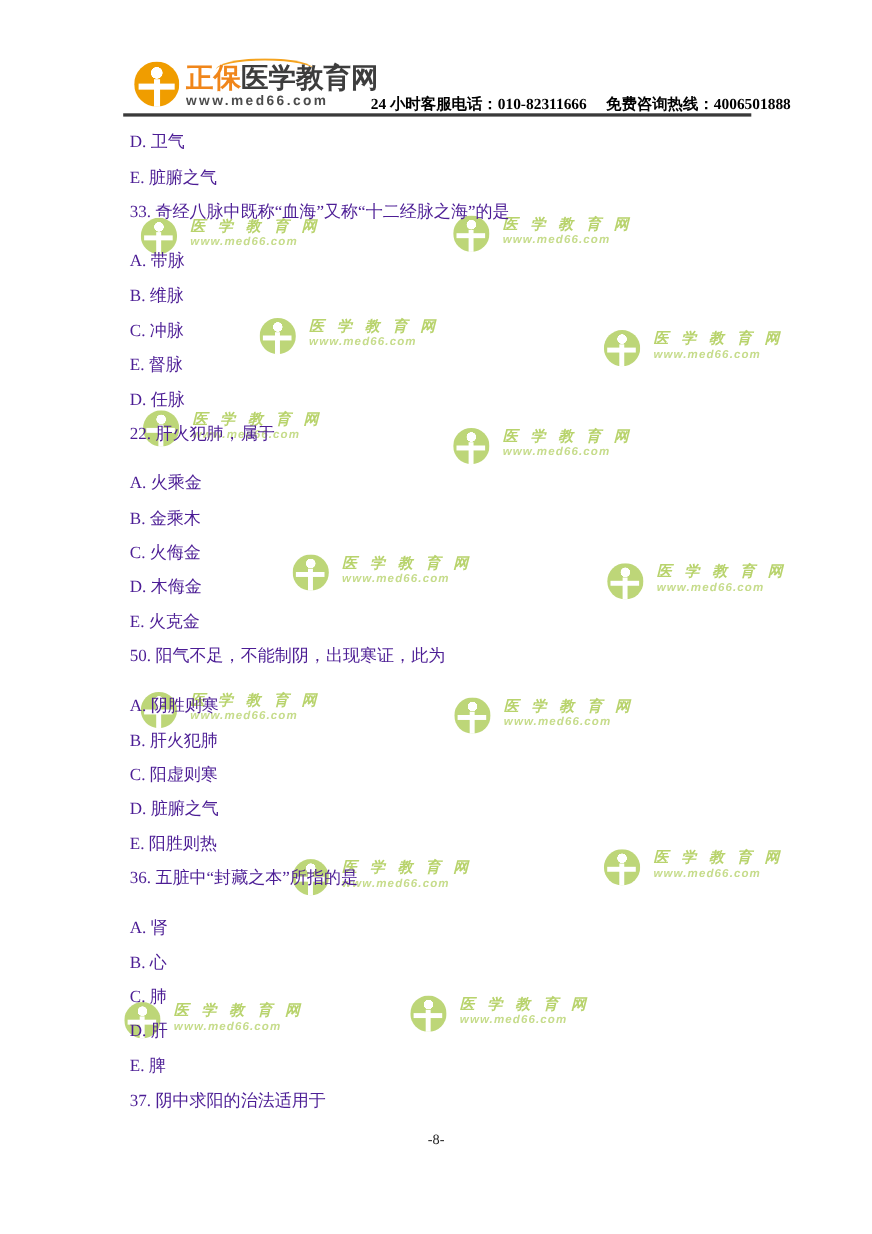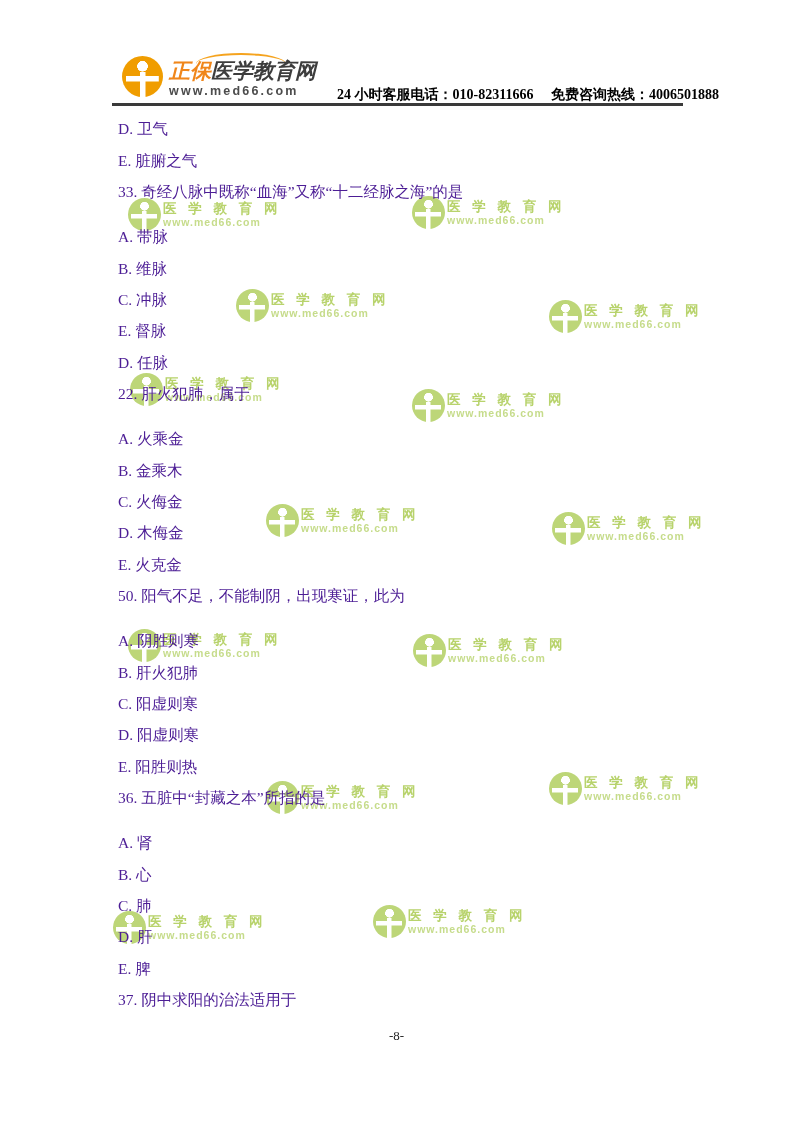--- a/index.html
+++ b/index.html
@@ -20,21 +20,21 @@
       radial-gradient(circle 5.5px at 50% 25%, #fff 93%, rgba(255,255,255,0)),
       linear-gradient(#fff,#fff),
       linear-gradient(#fff,#fff);
     background-size:100% 100%, 80% 5.5px, 5.5px 62%;
     background-position:0 0, 50% 56%, 50% 100%;
     background-repeat:no-repeat;
   }
   .brand-line{
     position:absolute;left:169px;top:59px;
     font-family:"Liberation Sans","DejaVu Sans",sans-serif;
-    font-weight:bold;font-size:21px;line-height:24px;white-space:nowrap;font-style:italic;
+    font-weight:bold;font-size:25px;line-height:24px;white-space:nowrap;
   }
   .brand-prefix{color:#f0861a;}
   .brand-main{color:#3d3d3d;}
   .brand-arc{
     position:absolute;left:196px;top:53px;width:90px;height:9px;
     border-top:2px solid #f5a31e;
     border-radius:50% 50% 0 0 / 100% 100% 0 0;
   }
   .brand-url{
     position:absolute;left:169px;top:84px;
@@ -45,22 +45,23 @@
     position:absolute;left:337px;top:86px;
     font-size:14px;font-weight:600;color:#000000;white-space:nowrap;
   }
   .header-rule{
     position:absolute;left:112px;top:103px;width:571px;height:2.5px;
     background:#3a3a3a;
   }
   
   .wm{
     position:absolute;z-index:0;
-    display:flex;align-items:center;gap:2px;
+    display:flex;gap:12px;
     pointer-events:none;
+    font-style:italic;
   }
   .wm-icon{
     width:33px;height:33px;flex:0 0 33px;border-radius:50%;
     background-color:#bdd678;
     background-image:
       radial-gradient(circle 4.5px at 50% 25%, #fff 93%, rgba(255,255,255,0)),
       linear-gradient(#fff,#fff),
       linear-gradient(#fff,#fff);
     background-size:100% 100%, 80% 4.5px, 4.5px 62%;
     background-position:0 0, 50% 56%, 50% 100%;
@@ -214,21 +215,21 @@
     <div class="line stem">22. 肝火犯肺，属于</div>
     <div class="line">A. 火乘金</div>
     <div class="line">B. 金乘木</div>
     <div class="line">C. 火侮金</div>
     <div class="line">D. 木侮金</div>
     <div class="line">E. 火克金</div>
     <div class="line stem">50. 阳气不足，不能制阴，出现寒证，此为</div>
     <div class="line">A. 阴胜则寒</div>
     <div class="line">B. 肝火犯肺</div>
     <div class="line">C. 阳虚则寒</div>
-    <div class="line">D. 阳虚则寒</div>
+    <div class="line">D. 脏腑之气</div>
     <div class="line">E. 阳胜则热</div>
     <div class="line stem">36. 五脏中“封藏之本”所指的是</div>
     <div class="line">A. 肾</div>
     <div class="line">B. 心</div>
     <div class="line">C. 肺</div>
     <div class="line">D. 肝</div>
     <div class="line">E. 脾</div>
     <div class="line stem">37. 阴中求阳的治法适用于</div>
   </div>
 

